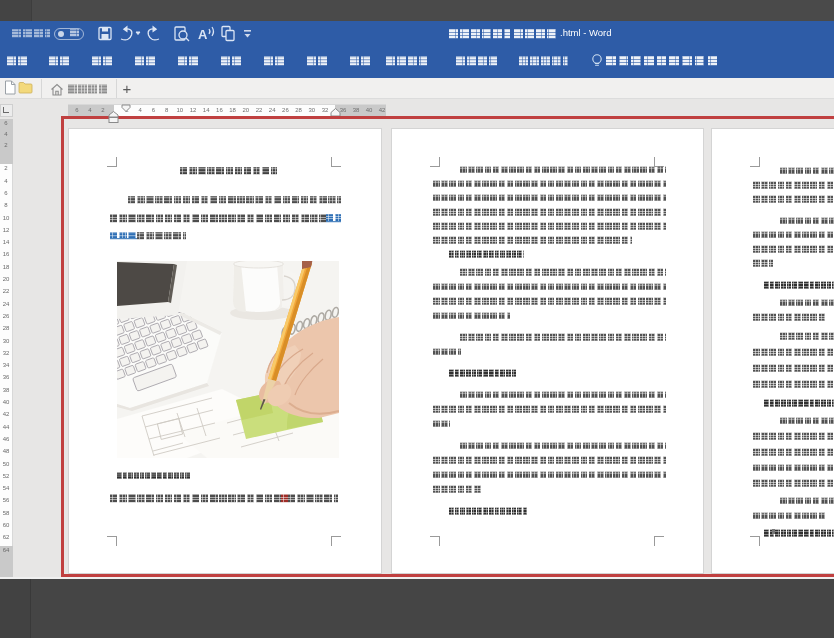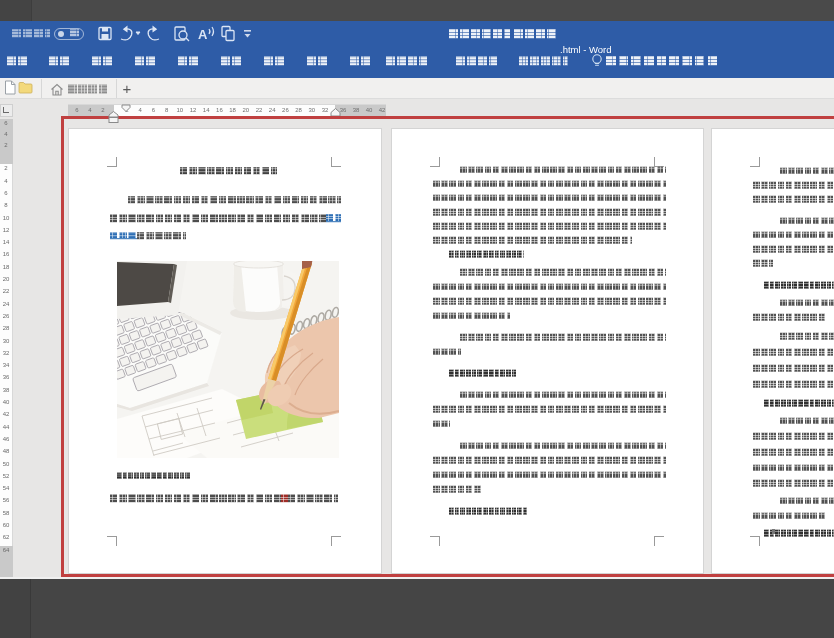--- a/index.html
+++ b/index.html
@@ -68,21 +68,21 @@
         <rect x="126" y="2.5" width="8" height="10" rx="1"></rect>
         <rect x="130" y="6.5" width="8" height="10" rx="1" fill="#2e5ca7"></rect>
       </g>
 <g stroke="none" fill="#cfd9ec">
         <rect x="148" y="6" width="7" height="1.6"></rect>
         <path d="M148.5 10 l6 0 l-3 3.5 z"></path>
       </g>
 </svg>
 <i class="wt" style="left:449.0px;top:33.5px;width:61.0px;height:9px"></i>
 <i class="wt" style="left:514.0px;top:33.5px;width:44.0px;height:9px"></i>
-<div class="abs" style="left:560px;top:44px;width:80px;height:12px;color:#fff;font-size:9.5px;line-height:12px">.html  -  Word</div>
+<div class="abs" style="left:560px;top:27px;width:80px;height:12px;color:#fff;font-size:9.5px;line-height:12px">.html  -  Word</div>
 <i class="wt" style="left:7.0px;top:60.5px;width:22.0px"></i>
 <i class="wt" style="left:49.0px;top:60.5px;width:22.0px"></i>
 <i class="wt" style="left:92.0px;top:60.5px;width:22.0px"></i>
 <i class="wt" style="left:135.0px;top:60.5px;width:22.0px"></i>
 <i class="wt" style="left:178.0px;top:60.5px;width:22.0px"></i>
 <i class="wt" style="left:221.0px;top:60.5px;width:22.0px"></i>
 <i class="wt" style="left:264.0px;top:60.5px;width:22.0px"></i>
 <i class="wt" style="left:307.0px;top:60.5px;width:22.0px"></i>
 <i class="wt" style="left:350.0px;top:60.5px;width:22.0px"></i>
 <i class="wt" style="left:385.5px;top:60.5px;width:41.0px"></i>

